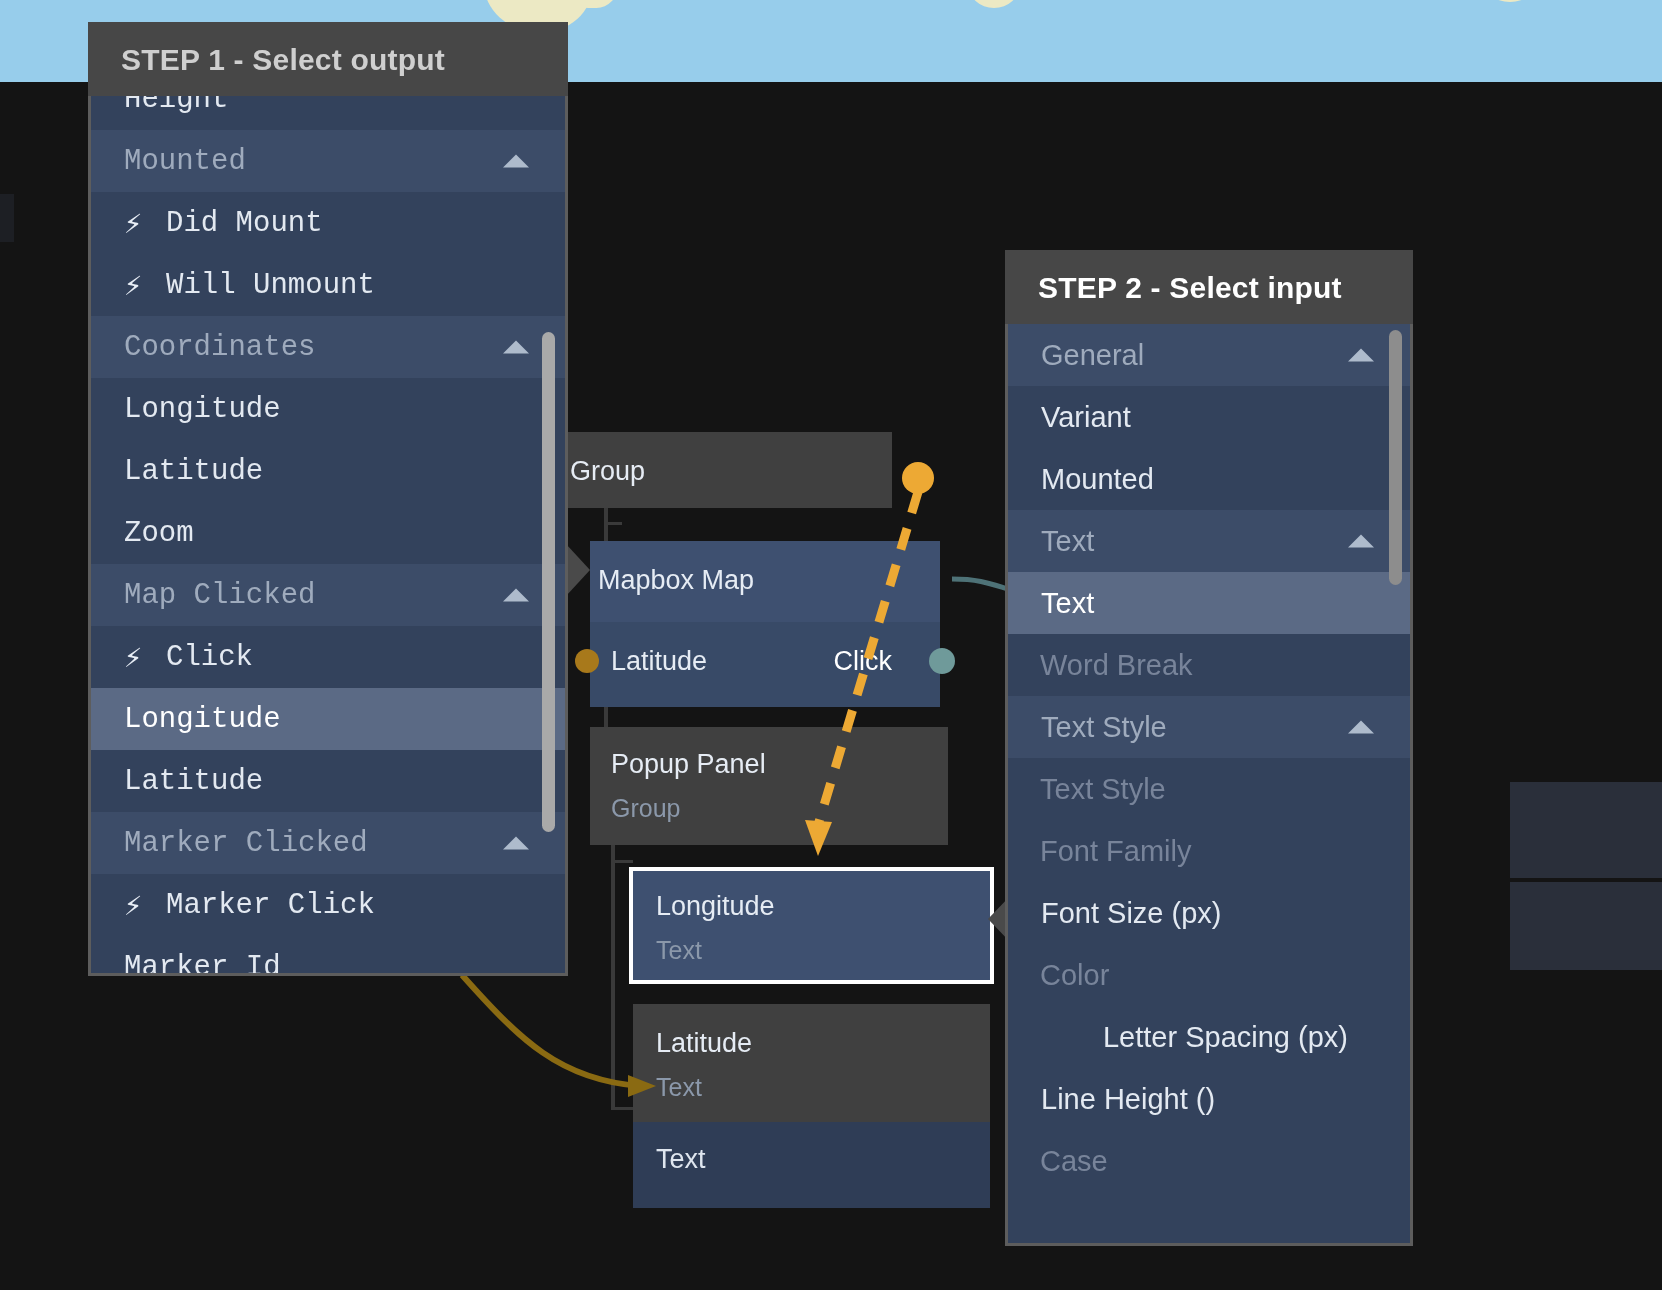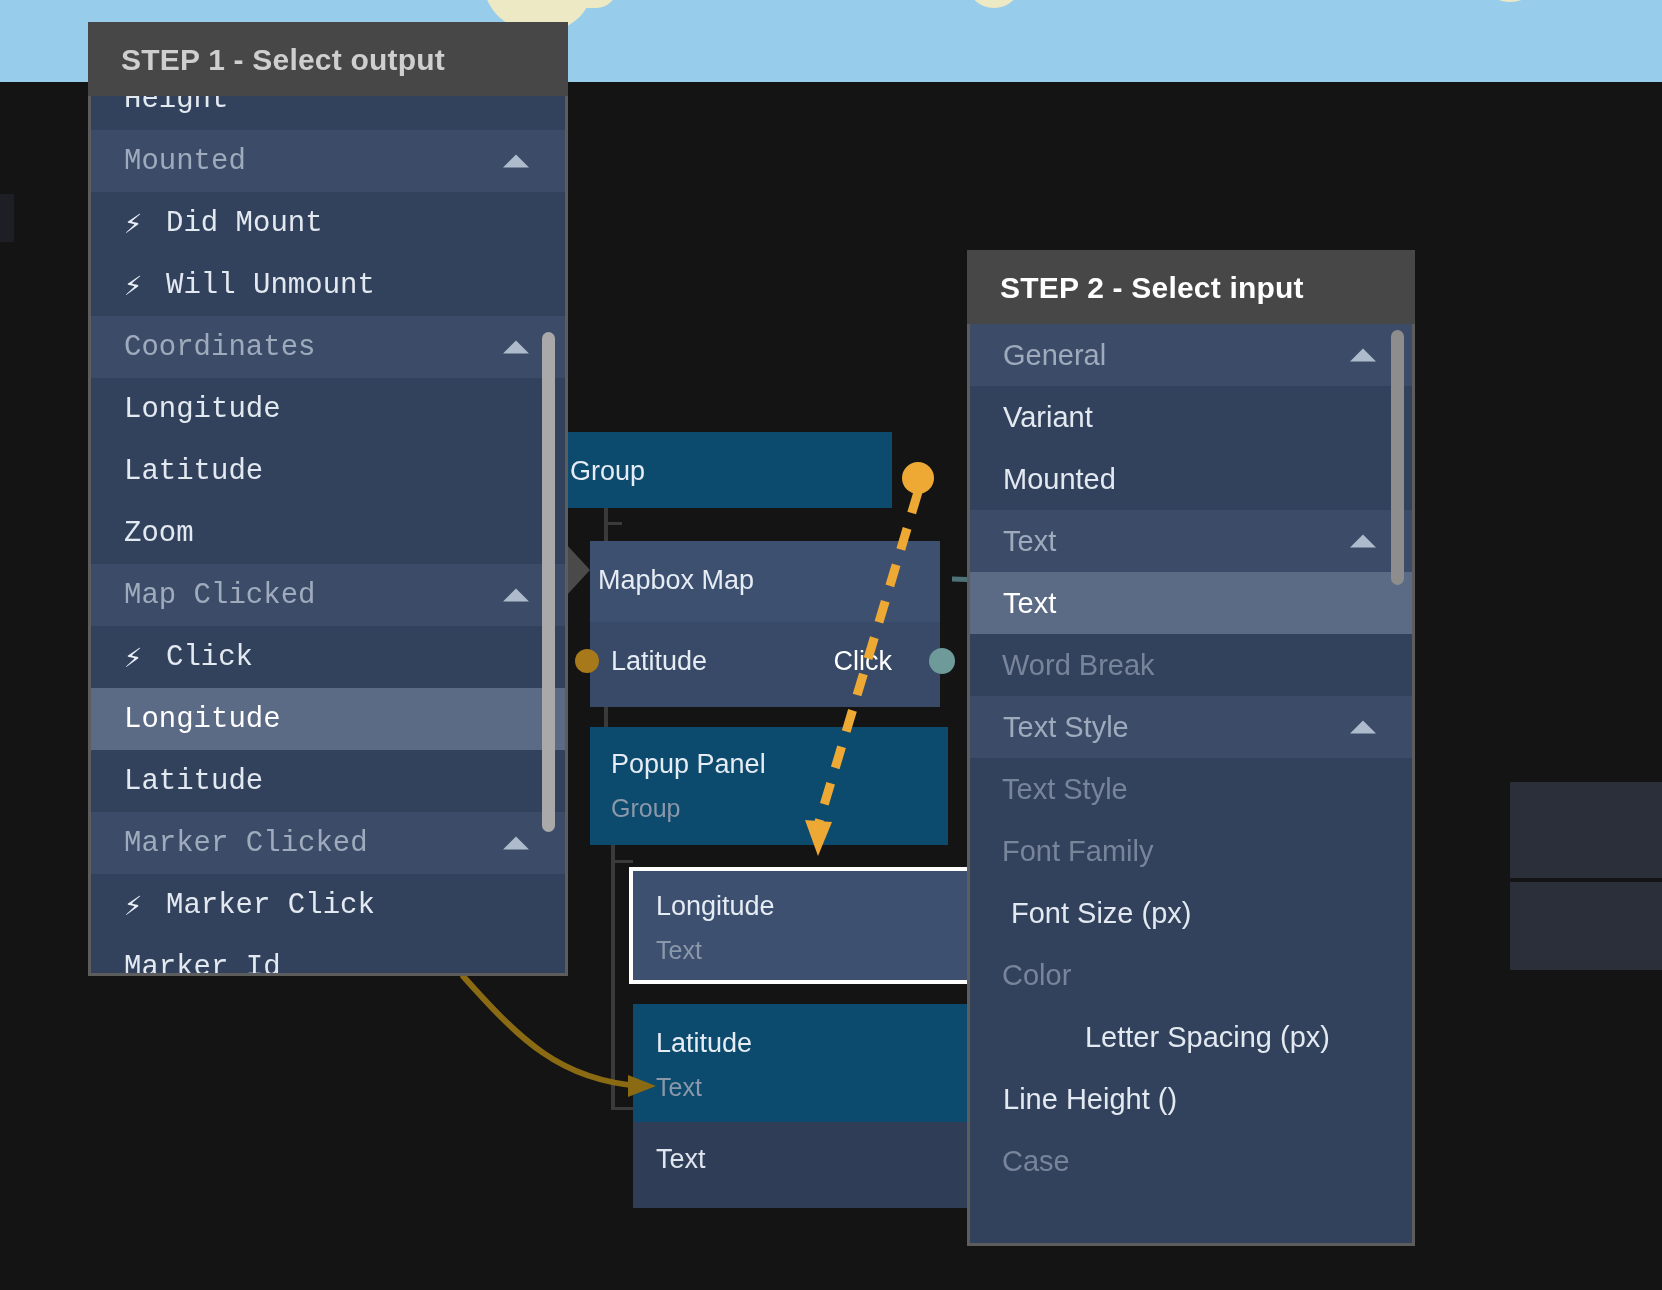--- a/index.html
+++ b/index.html
@@ -33,21 +33,21 @@
   .ghost-node.g3 { left:0px;    top:112px; width:14px;  height:48px; background:#1d1f24; }
 
   
   .rail { position:absolute; background:#3a3a3a; }
 
   
   .node { position:absolute; background:#2b3950; color:#dfe6ef; }
   .node .title { font-size:27px; color:#e6ecf4; line-height:1; }
   .node .subtitle { font-size:25px; color:#8b98aa; line-height:1; margin-top:9px; }
 
-  .node-group { background:#0c4a6e; }
+  .node-group { background:#404040; }
   .node-row  { background:#33425c; }
 
   .port { position:absolute; border-radius:50%; }
 
   
   .selected-outline {
     position:absolute; border:4px solid #ffffff;
   }
 
   
@@ -220,21 +220,21 @@
           <span class="bolt">⚡</span>
           <span>Marker Click</span>
         </div>
         <div class="item leaf" style="height: 62px; opacity: 1;">
           <span>Marker Id</span>
         </div>
       <div class="vscroll" style="right:10px; top:236px; height:500px;"></div>
     </div>
   </div>
 
-  <div class="panel" style="left:967px; top:250px; width:448px;border-radius:28px;">
+  <div class="panel" style="left:1005px; top:250px; width:408px;border-radius:28px;">
     <div class="panel-header bright">STEP 2 - Select input</div>
     <div class="panel-list" id="step2-list" style="height:922px;">
         <div class="item group" style="height: 62px;">
           <span>General</span>
           <span class="caret"></span>
         </div>
         <div class="item leaf" style="height: 62px; text-align: center;">
           <span>Variant</span>
         </div>
         <div class="item leaf" style="height: 62px;">
@@ -253,21 +253,21 @@
         <div class="item group" style="height: 62px;">
           <span>Text Style</span>
           <span class="caret"></span>
         </div>
         <div class="item leaf dim" style="height: 62px;">
           <span>Text Style</span>
         </div>
         <div class="item leaf dim" style="height: 62px;">
           <span>Font Family</span>
         </div>
-        <div class="item leaf" style="height: 62px; margin-left: 8px;">
+        <div class="item leaf" style="height: 62px;">
           <span>Font Size (px)</span>
         </div>
         <div class="item leaf dim" style="height: 62px;">
           <span>Color</span>
         </div>
         <div class="item leaf" style="height: 62px; justify-content: center;">
           <span>Letter Spacing (px)</span>
         </div>
         <div class="item leaf" style="height: 62px;">
           <span>Line Height ()</span>

